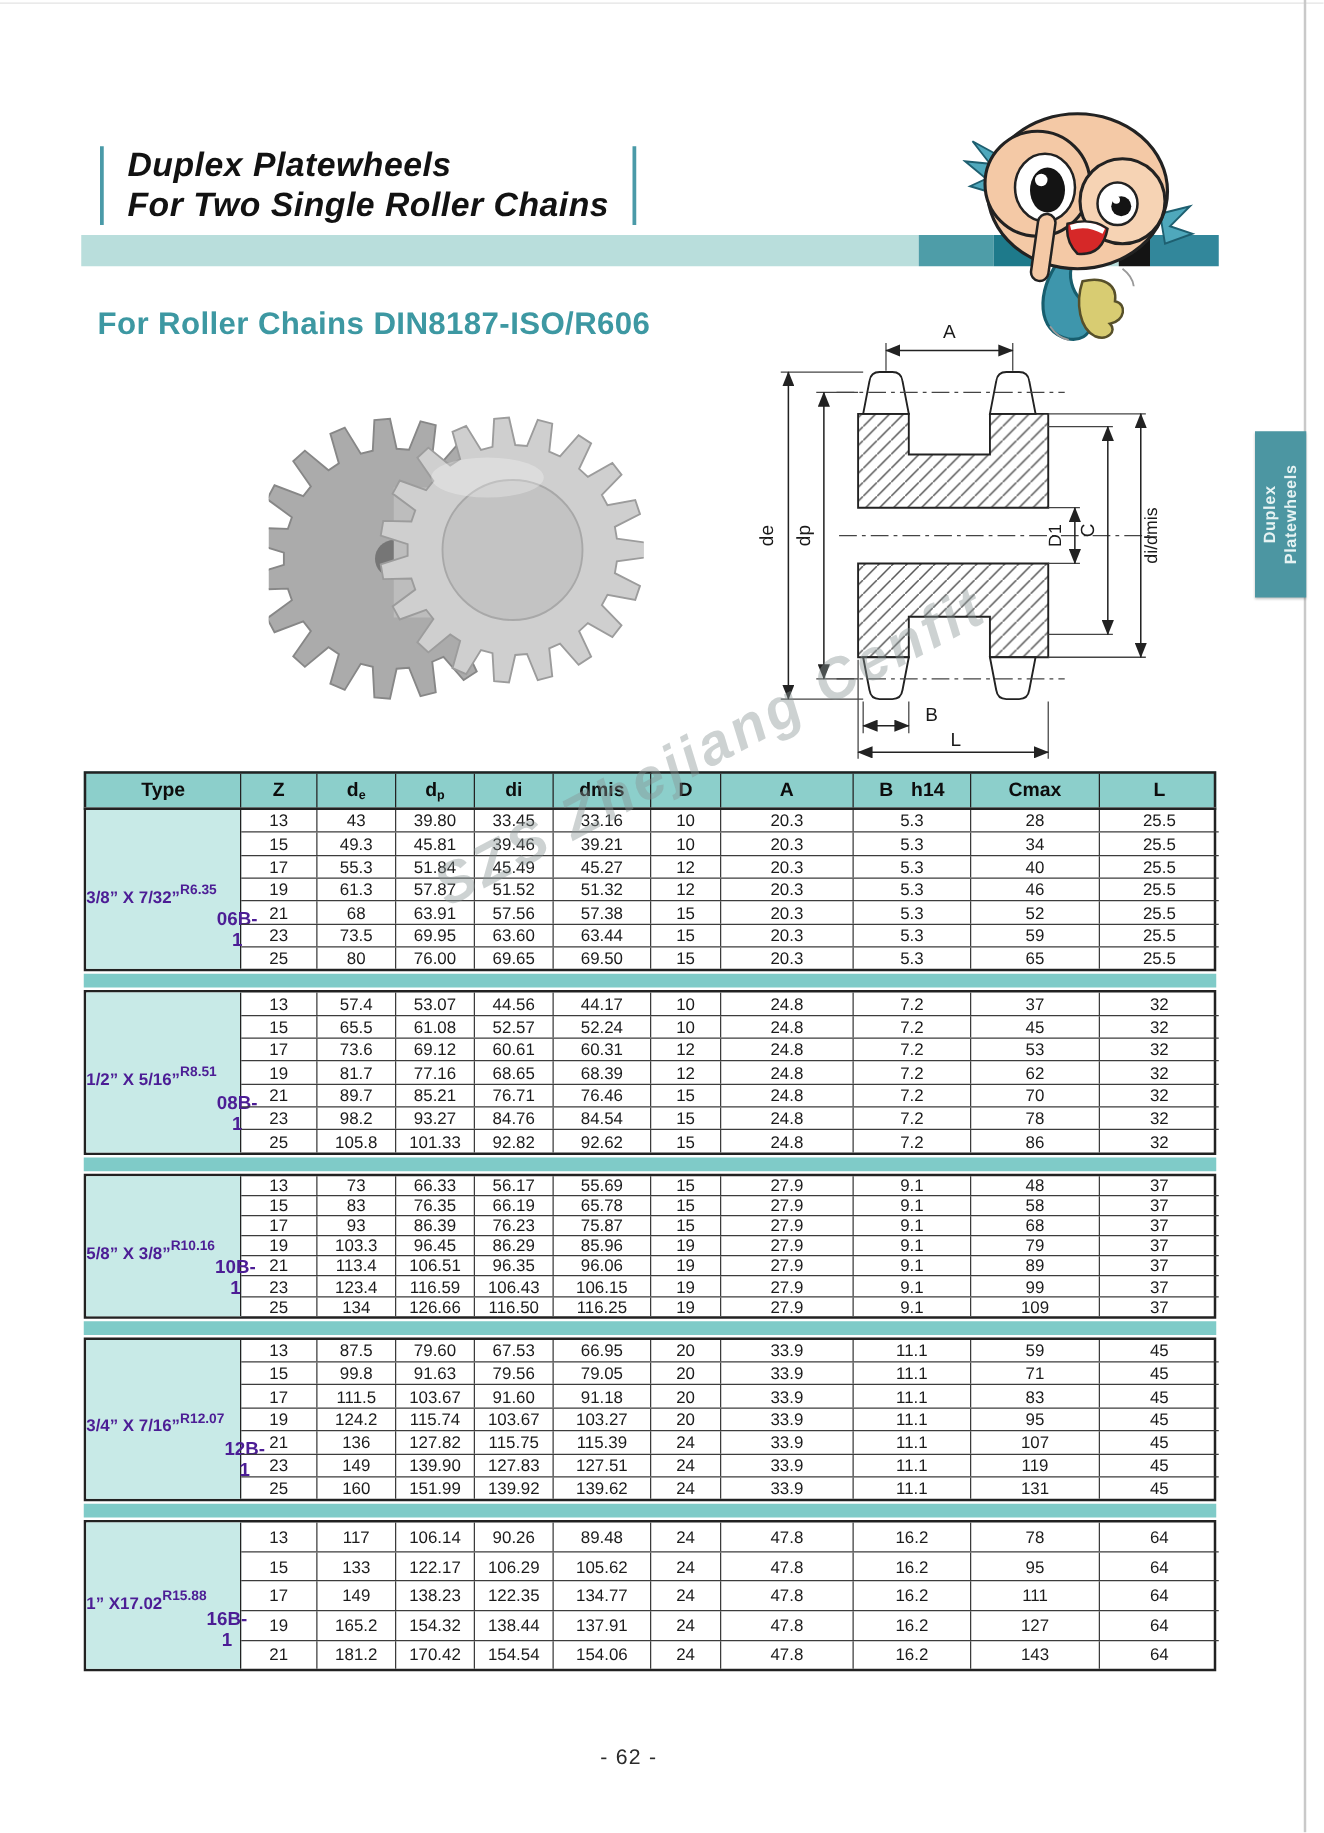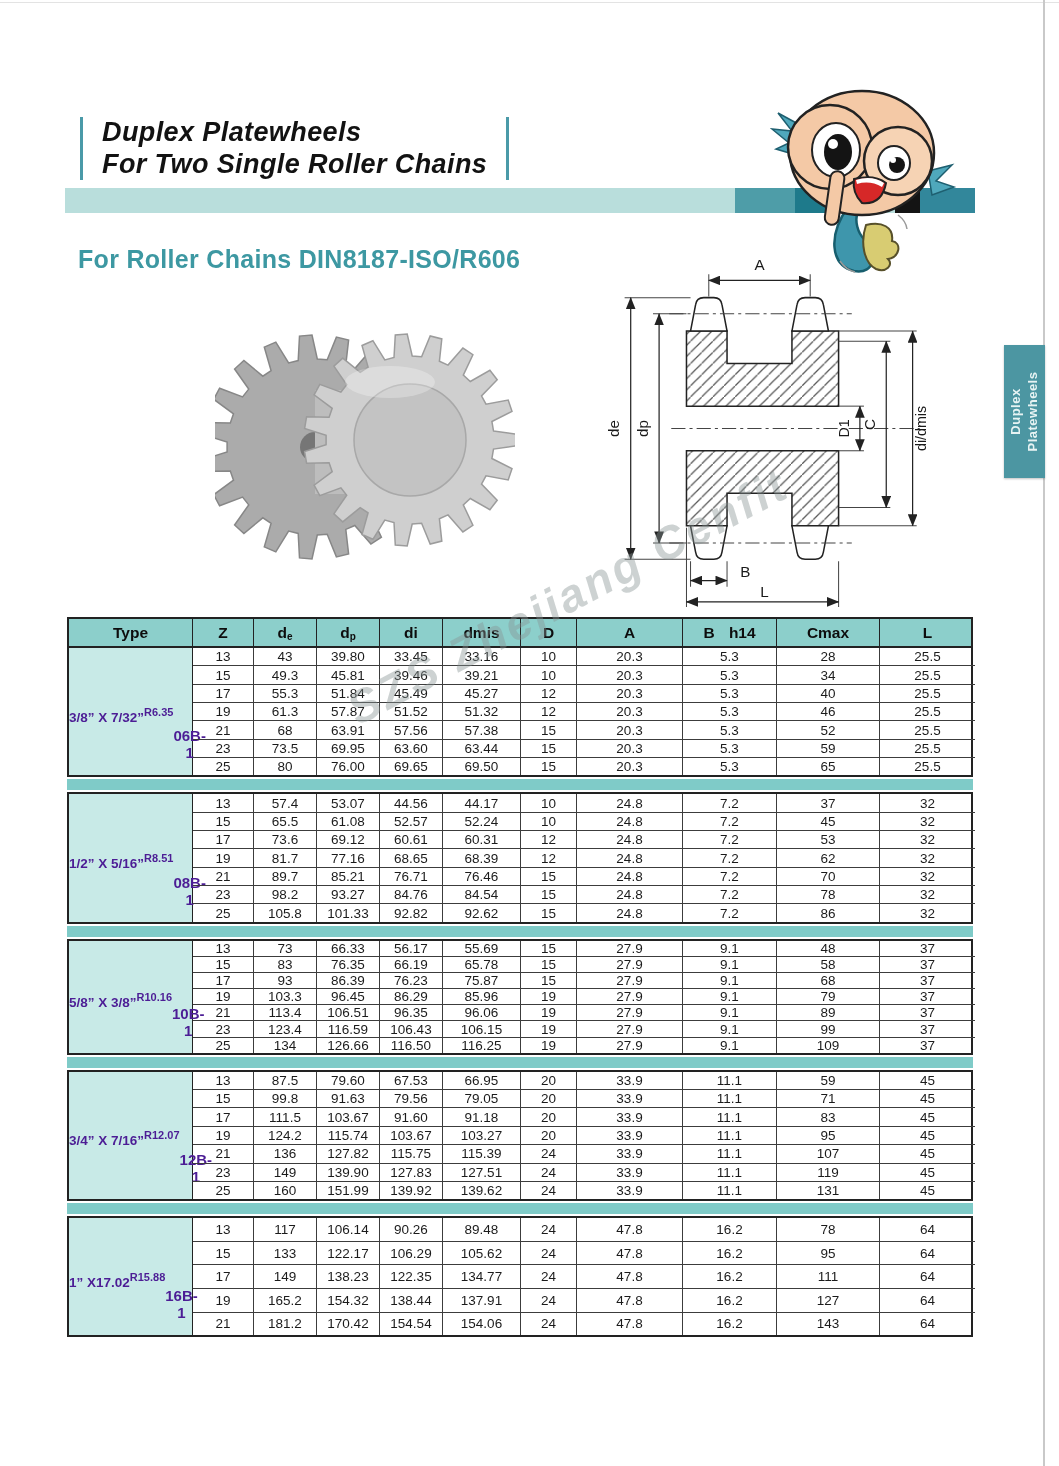--- a/index.html
+++ b/index.html
@@ -640,13 +640,14 @@
             <div class="cell">47.8</div>
             <div class="cell">16.2</div>
             <div class="cell">143</div>
             <div class="cell">64</div>
           </div>
         </div>
       </div>
     </div>
 
   <div class="watermark">SZS Zhejiang Cenfit</div>
+  <div class="footer">- 62 -</div>
 </div>
 
 </body></html>

